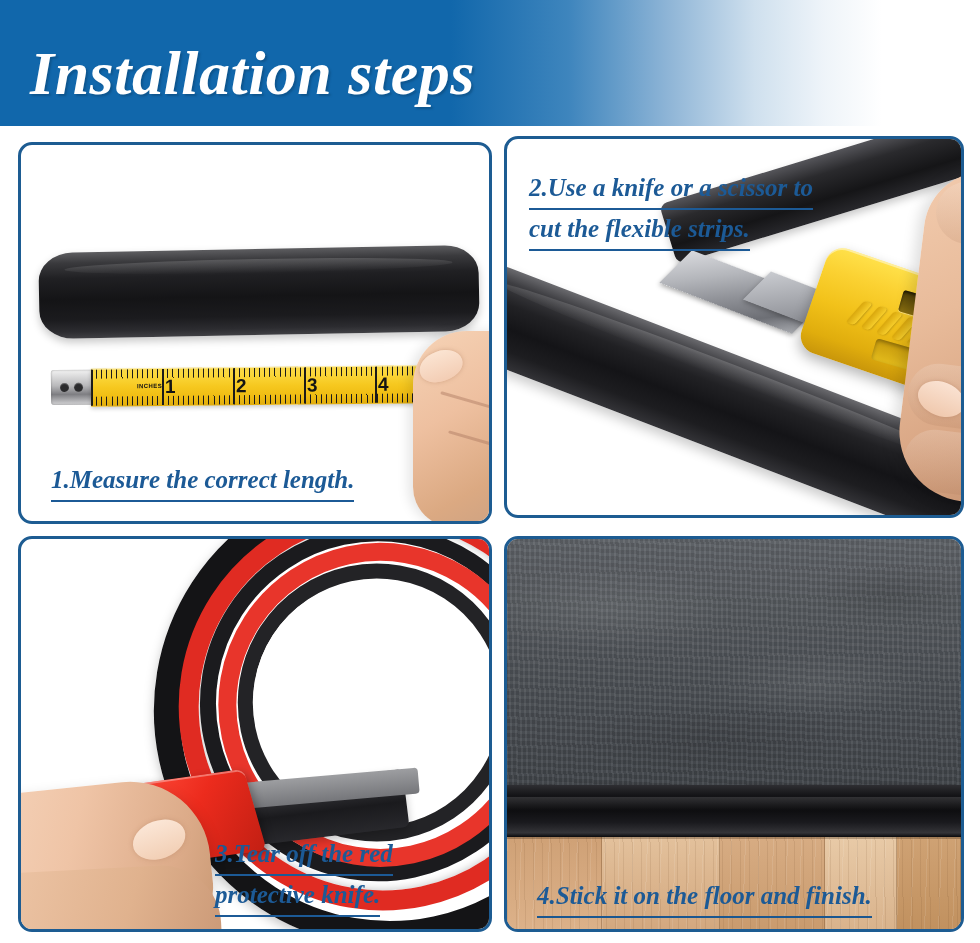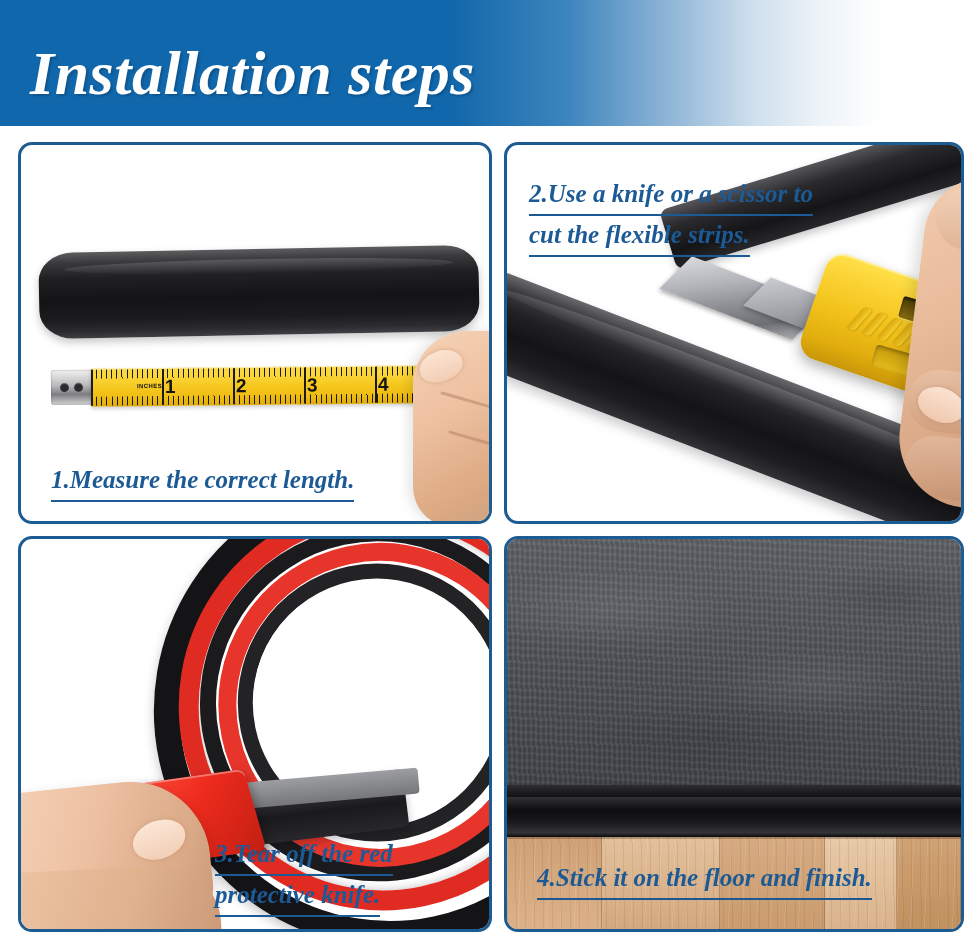--- a/index.html
+++ b/index.html
@@ -36,21 +36,21 @@
   }
   .panel{
     position:absolute;
     border:3px solid #1d5c92;
     border-radius:14px;
     background:#ffffff;
     overflow:hidden;
     box-sizing:border-box;
   }
   #panel-1{left:18px;  top:14px;  width:474px; height:382px;}
-  #panel-2{left:504px; top:14px;  width:460px; height:382px;}
+  #panel-2{left:504px; top:8px;  width:460px; height:382px;}
   #panel-3{left:18px;  top:408px; width:474px; height:396px;}
   #panel-4{left:504px; top:408px; width:460px; height:396px;}
 
   .photo{position:absolute;left:0;top:0;width:100%;height:100%;overflow:hidden;}
 
   
   .caption{
     position:absolute;
     font-family:"Liberation Serif", serif;
     font-style:italic;font-weight:bold;
@@ -61,21 +61,21 @@
   }
   .caption span{
     display:inline-block;
     border-bottom:2px solid #1c5a96;
     padding-bottom:1px;
   }
   #cap-1{left:30px; top:316px; font-size:25px;text-align:center;}
   #cap-2{left:22px; top:30px;  font-size:25px;}
   #cap-3{left:194px;top:296px; font-size:25px;}
   #cap-4{left:30px; top:320px; font-size:25px;}
-  #cap-4 span{border-bottom-color:#1b5790;}
+  #cap-4 span{border-bottom-color:#1b5790;margin-top:18px;}
 
   
   .p1-strip{
     position:absolute;left:18px;top:104px;width:440px;height:86px;
     background:linear-gradient(to bottom,
        #5d5d60 0%, #3a3a3d 12%, #202023 30%, #141416 55%,
        #1b1b1e 78%, #2c2c30 92%, #404044 100%);
     border-radius:34px/28px;
     transform:rotate(-1.1deg);
     box-shadow:0 4px 9px rgba(0,0,0,.22);

